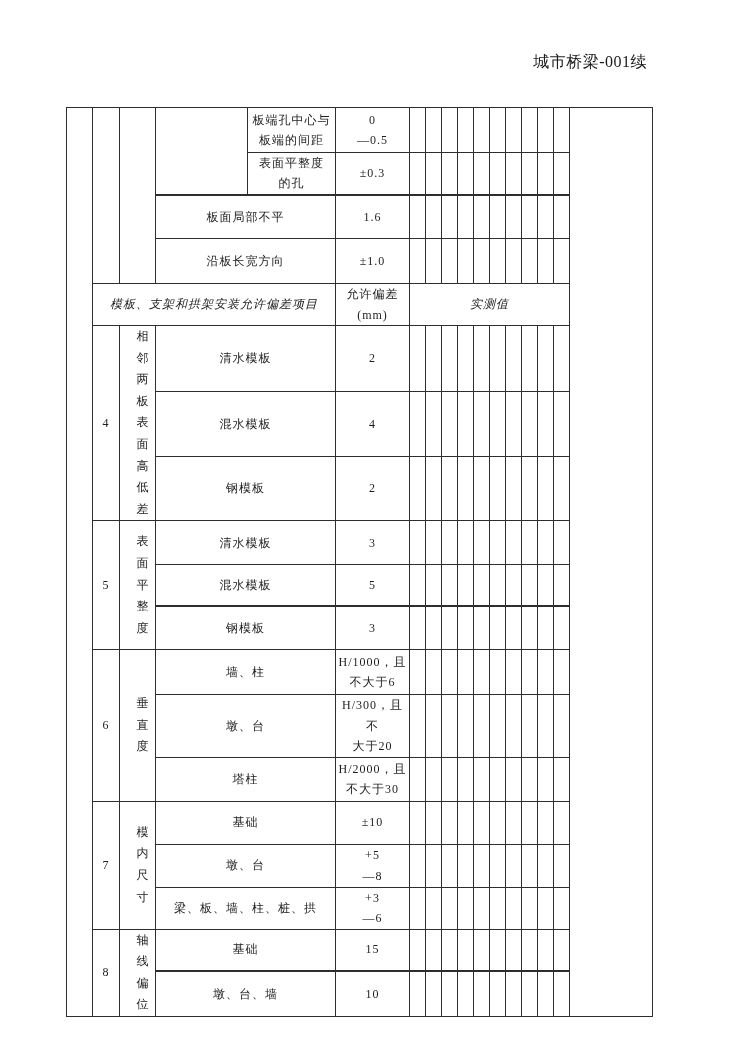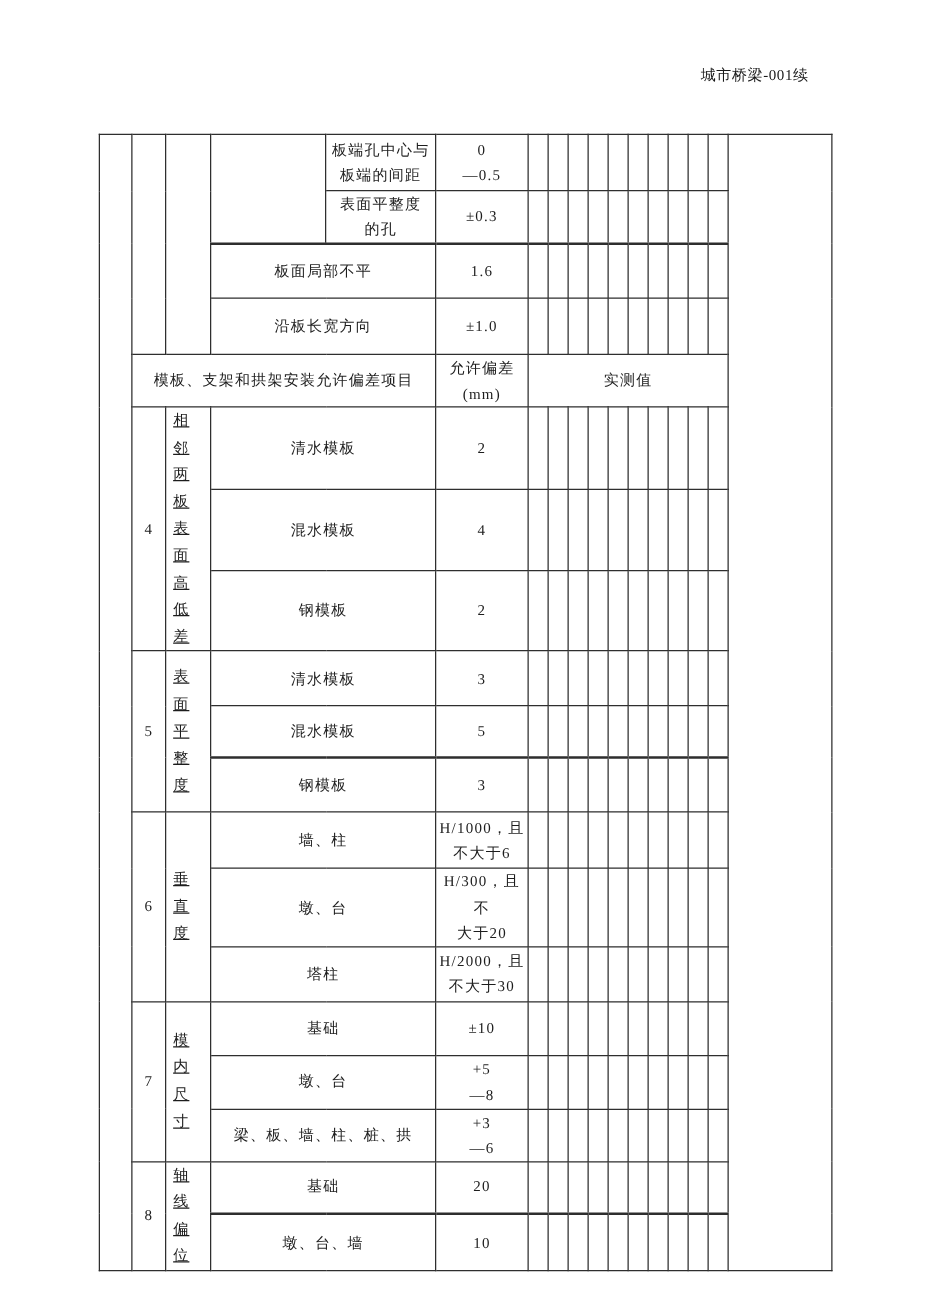--- a/index.html
+++ b/index.html
@@ -11,27 +11,27 @@
     height: 1052px;
     background: #ffffff;
     position: relative;
     font-family: "Liberation Serif", "DejaVu Serif", serif;
     color: #1d1d1d;
   }
   .page-header {
     position: absolute;
     top: 52px;
     right: 97px;
-    font-size: 12px;
+    font-size: 16px;
     letter-spacing: 0.5px;
     color: #1a1a1a;
   }
   table.formtable {
     position: absolute;
-    left: 79px;
+    left: 66px;
     top: 107px;
     width: 586px;
     border-collapse: collapse;
     table-layout: fixed;
   }
   table.formtable td {
     border: 1px solid #2e2e2e;
     padding: 0;
     text-align: center;
     vertical-align: middle;
@@ -40,27 +40,27 @@
     overflow: hidden;
   }
   td.lbl, td.val {
     white-space: pre-line;
     line-height: 1.7;
   }
   td.cat .vwrap {
     display: inline-block;
     width: 2em;
     line-height: 1.8;
-    text-align: left;
+    text-align: right;
     white-space: normal;
     word-break: break-all;
-    text-decoration: underline;
   }
   td.hdr {
     letter-spacing: 2px;
+    font-style: italic;
   }
   td.tolhdr {
     white-space: pre-line;
     line-height: 1.7;
   }
   tr.thick td {
     border-top-width: 2px;
   }
 </style>
 </head>
@@ -335,21 +335,21 @@
         <td></td>
         <td></td>
         <td></td>
         <td></td>
   </tr>
 
   <tr style="height:39px">
     <td rowspan="2">8</td>
     <td class="cat" rowspan="2"><span class="vwrap">轴线偏位</span></td>
     <td class="lbl" colspan="2">基础</td>
-    <td class="val">20</td>
+    <td class="val">15</td>
     <td></td>
         <td></td>
         <td></td>
         <td></td>
         <td></td>
         <td></td>
         <td></td>
         <td></td>
         <td></td>
         <td></td>

